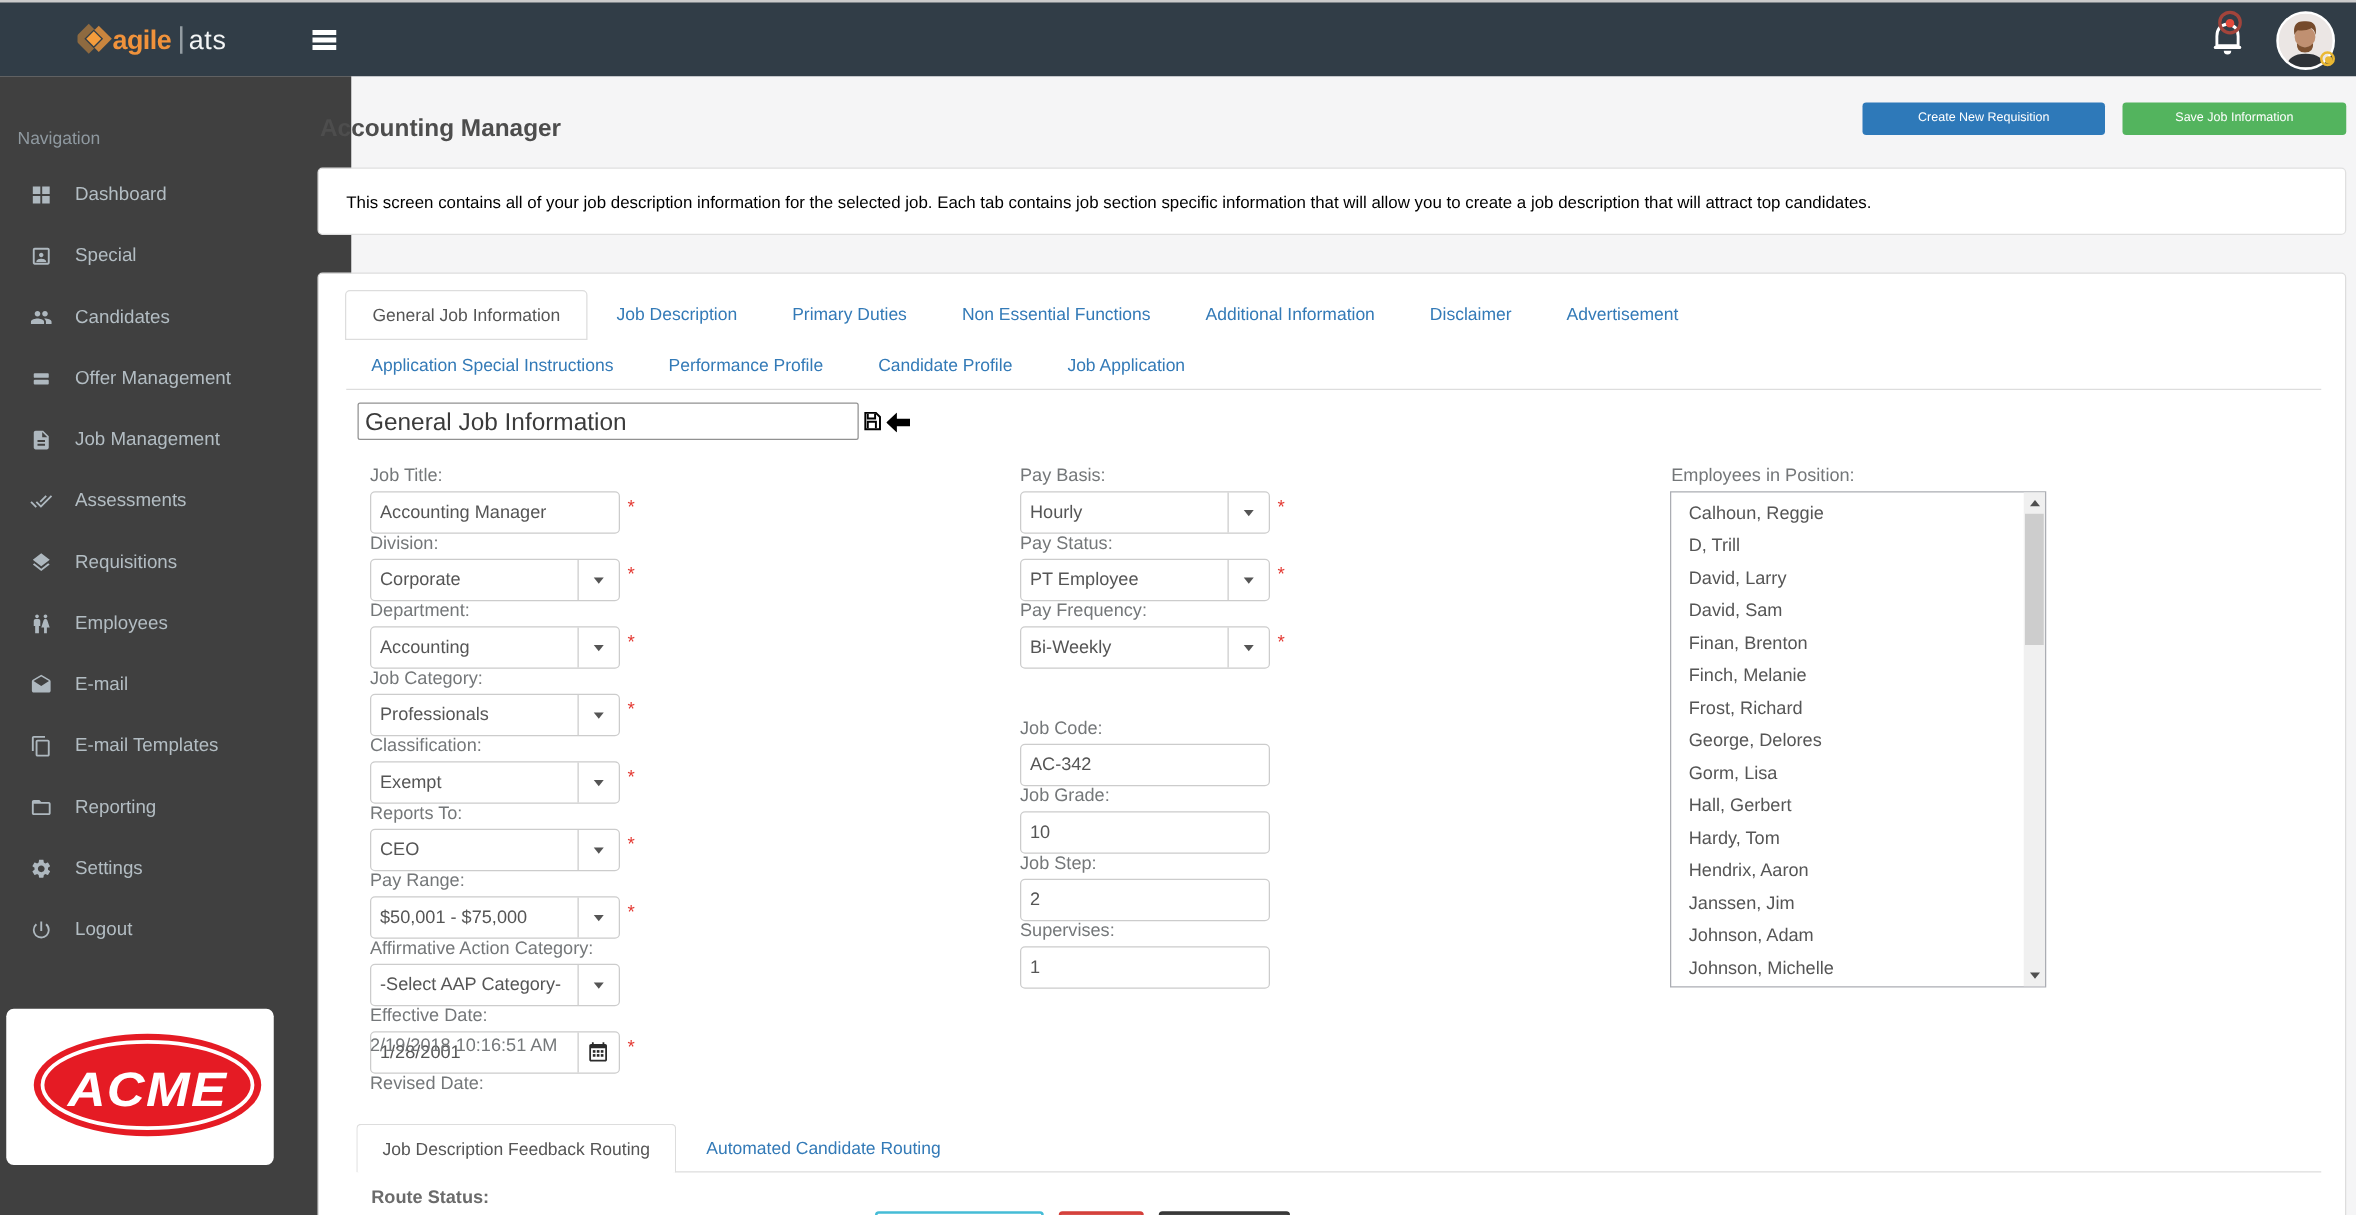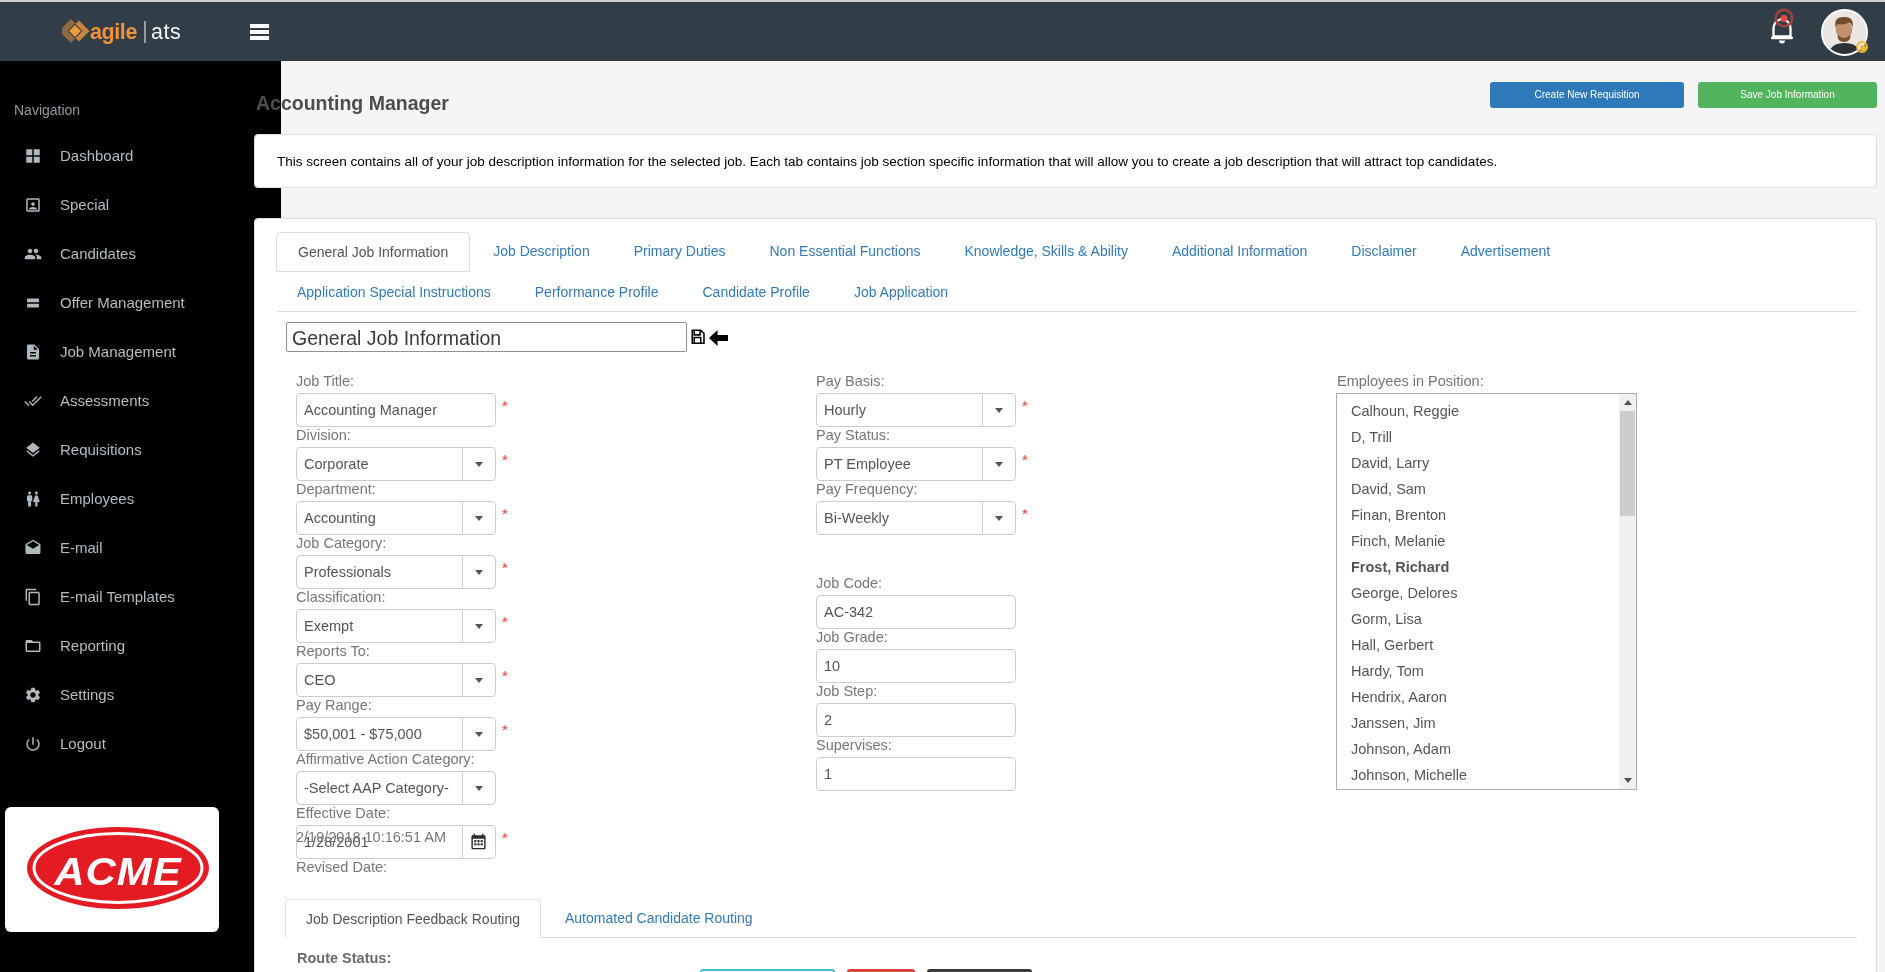--- a/index.html
+++ b/index.html
@@ -1,20 +1,20 @@
 <!DOCTYPE html>
 <html><head>
 <meta charset="utf-8">
 <style>
 * { margin:0; padding:0; box-sizing:border-box; }
 html,body { width:1885px; height:972px; overflow:hidden; font-family:"Liberation Sans", sans-serif; background:#f5f5f6; }
 .abs { position:absolute; }
 #topbar { position:absolute; left:0; top:0; width:1885px; height:61px; background:#313d47; }
 #topline { position:absolute; left:0; top:0; width:1885px; height:2px; background:#cbcbcb; }
-#sidebar { position:absolute; left:0; top:61px; width:281px; height:911px; background:#000000; }
+#sidebar { position:absolute; left:0; top:61px; width:281px; height:911px; background:#404040; }
 .navlabel { position:absolute; left:14px; top:96px; font-size:14px; color:#8f99a0; }
 .nav-item { position:absolute; left:0; width:236px; height:24px; }
 .nav-item svg { position:absolute; left:24px; top:3px; }
 .nav-item span { position:absolute; left:60px; top:0; font-size:15px; color:#b3bdc3; line-height:24px; }
 #logo { position:absolute; left:62px; top:18px; }
 #logotext { position:absolute; left:90px; top:20px; font-size:21.5px; font-weight:bold; color:#f0923b; letter-spacing:-0.4px; }
 #logotext .sep { display:inline-block; width:2px; height:22px; background:#939ca2; vertical-align:-3.5px; margin:0 5px 0 7px; }
 #logotext .ats { font-weight:normal; color:#f3f5f6; letter-spacing:0.5px; }
 #burger { position:absolute; left:250px; top:24px; width:19px; height:16px; }
 #burger div { height:4px; background:#fff; margin-bottom:2px; }
@@ -172,21 +172,20 @@
 <div class="btn" id="btn-green">Save Job Information</div>
 <div id="descbox">
       <p>This screen contains all of your job description information for the selected job. Each tab contains job section specific information that will allow you to create a job description that will attract top candidates.</p>
     </div>
 <div id="panel"></div>
 <div id="tabs1" style="position:absolute; left:276px; top:232px; height:40px; display:flex;">
       <div class="tabA">General Job Information</div>
       <div class="tabL">Job Description</div>
       <div class="tabL">Primary Duties</div>
       <div class="tabL">Non Essential Functions</div>
-      <div class="tabL">Knowledge, Skills &amp; Ability</div>
       <div class="tabL">Additional Information</div>
       <div class="tabL">Disclaimer</div>
       <div class="tabL">Advertisement</div>
     </div>
 <div id="tabs2" style="position:absolute; left:276px; top:272px; height:39px; display:flex;">
       <div class="tabL">Application Special Instructions</div>
       <div class="tabL">Performance Profile</div>
       <div class="tabL">Candidate Profile</div>
       <div class="tabL">Job Application</div>
     </div>
@@ -300,21 +299,21 @@
       <span class="txt">1</span>
     </div>
 <div class="lbl" style="left:1337px; top:373px;">Employees in Position:</div>
 <div style="position:absolute; left:1336px; top:393px; width:301px; height:397px; background:#fff; border:1px solid #abadb3;">
       <div class="item" style="top:4px;">Calhoun, Reggie</div>
       <div class="item" style="top:30px;">D, Trill</div>
       <div class="item" style="top:56px;">David, Larry</div>
       <div class="item" style="top:82px;">David, Sam</div>
       <div class="item" style="top:108px;">Finan, Brenton</div>
       <div class="item" style="top:134px;">Finch, Melanie</div>
-      <div class="item" style="top:160px;font-weight:bold;">Frost, Richard</div>
+      <div class="item" style="top:160px;">Frost, Richard</div>
       <div class="item" style="top:186px;">George, Delores</div>
       <div class="item" style="top:212px;">Gorm, Lisa</div>
       <div class="item" style="top:238px;">Hall, Gerbert</div>
       <div class="item" style="top:264px;">Hardy, Tom</div>
       <div class="item" style="top:290px;">Hendrix, Aaron</div>
       <div class="item" style="top:316px;">Janssen, Jim</div>
       <div class="item" style="top:342px;">Johnson, Adam</div>
       <div class="item" style="top:368px;">Johnson, Michelle</div>
 <div style="position:absolute; right:0; top:0; width:17px; height:395px; background:#f0f0f0;">
  <div style="position:absolute; left:0; top:0; width:17px; height:17px;">

